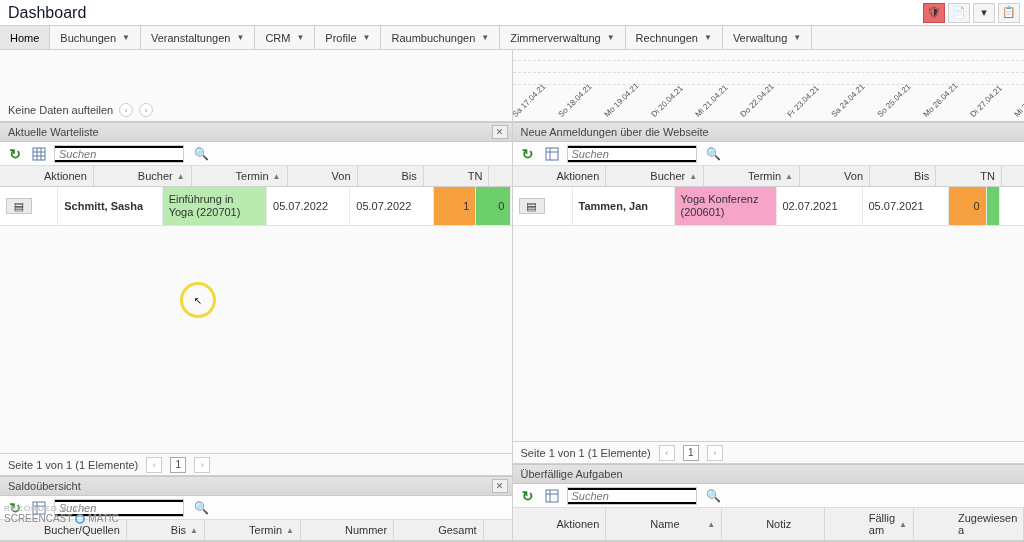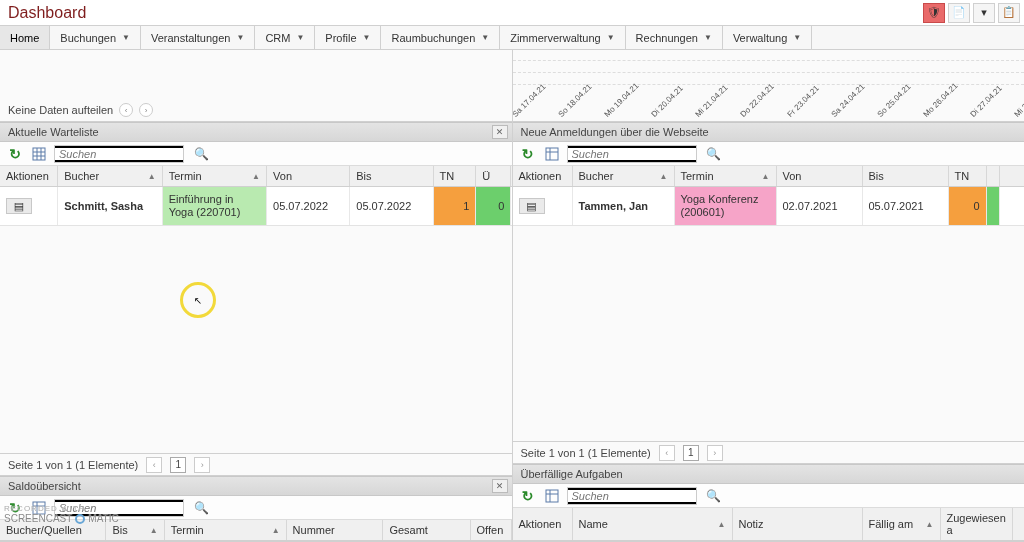--- a/index.html
+++ b/index.html
@@ -14,21 +14,21 @@
   }
   .titlebar {
     height: 26px;
     background: #fff;
     border-bottom: 1px solid #d0d0d0;
     display: flex;
     align-items: center;
     justify-content: space-between;
     padding: 0 4px 0 8px;
   }
-  .titlebar h1 { font-size: 16px; font-weight: normal; color: #7f1d1d; }
+  .titlebar h1 { font-size: 16px; font-weight: normal; color: #0f172a; }
   .title-icons { display: flex; gap: 3px; }
   .title-icon {
     width: 22px; height: 20px;
     border: 1px solid #d0d0d0;
     background: #f5f5f5;
     display: flex; align-items: center; justify-content: center;
     font-size: 11px;
   }
   .title-icon.red { background: #e96a6a; border-color: #c94a4a; }
   .menubar {
@@ -125,20 +125,21 @@
     display: flex;
     background: #f0f0f0;
     border-bottom: 1px solid #d0d0d0;
     font-size: 11px; color: #333;
   }
   .gh {
     padding: 4px 6px;
     border-right: 1px solid #d7d7d7;
     display: flex; align-items:center; justify-content:space-between;
     gap: 4px;
+    margin-left: 38px;
   }
   .sort { font-size: 8px; color:#777; }
   .grid-body { flex: 1; background: #fafafa; position: relative; overflow:hidden; }
   .row { display: flex; border-bottom: 1px solid #e3e3e3; background:#fff; }
   .cell {
     padding: 6px 6px;
     border-right: 1px solid #e8e8e8;
     font-size: 11px;
     display:flex; align-items:center;
   }

